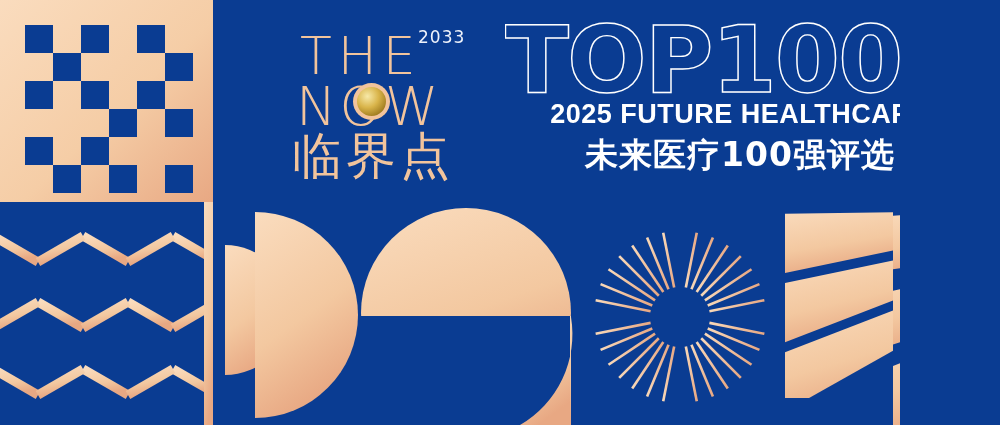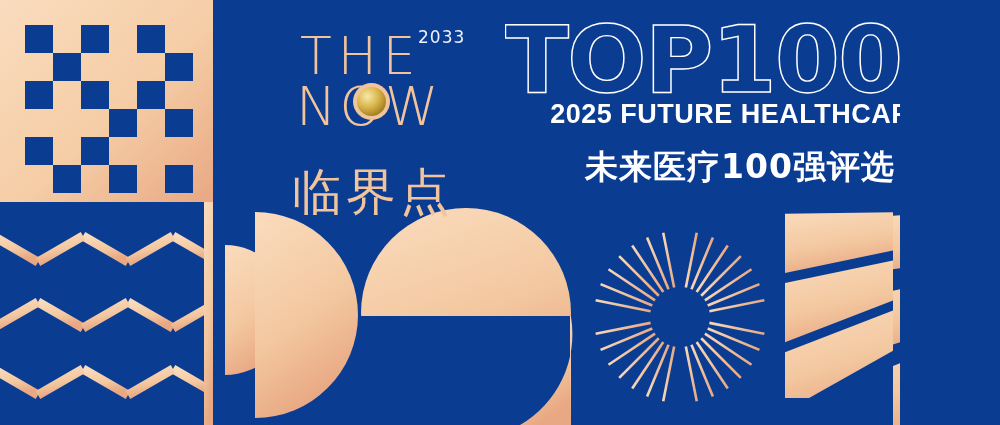--- a/index.html
+++ b/index.html
@@ -36,33 +36,32 @@
   }
   #orb-core{
     position:absolute;left:4px;top:4px;width:29px;height:29px;border-radius:50%;
     background:radial-gradient(circle at 36% 32%, #f7e9a8 0%, #d9b44a 42%, #9e7a1e 78%, #6d5212 100%);
   }
   #cn-line{
     position:absolute;left:292px;top:128px;
     font-size:50px;line-height:56px;letter-spacing:4px;
     color:#f2c49c;font-weight:400;
     font-family:"DejaVu Sans",sans-serif;
-    margin-top:36px;
   }
 
   
   #right-text{position:absolute;left:505px;top:22px;width:470px;text-align:center;}
   #top100-wrap{height:78px;position:relative;}
   #sub-en1,#sub-en2{
     color:#ffffff;font-weight:bold;font-size:27px;line-height:29px;
     letter-spacing:0.5px;font-family:Liberation Sans, sans-serif;
   }
   #sub-cn{
     color:#ffffff;font-weight:bold;font-size:33px;line-height:40px;
-    letter-spacing:1px;margin-top:18px;font-family:"DejaVu Sans",sans-serif;
+    letter-spacing:1px;margin-top:6px;font-family:"DejaVu Sans",sans-serif;
   }
 </style>
 </head>
 <body>
 
 <div id="banner">
 
   <svg class="layer" viewBox="0 0 1000 425">
     <defs>
       <linearGradient id="peachGrad" x1="0" y1="0" x2="1" y2="1">

